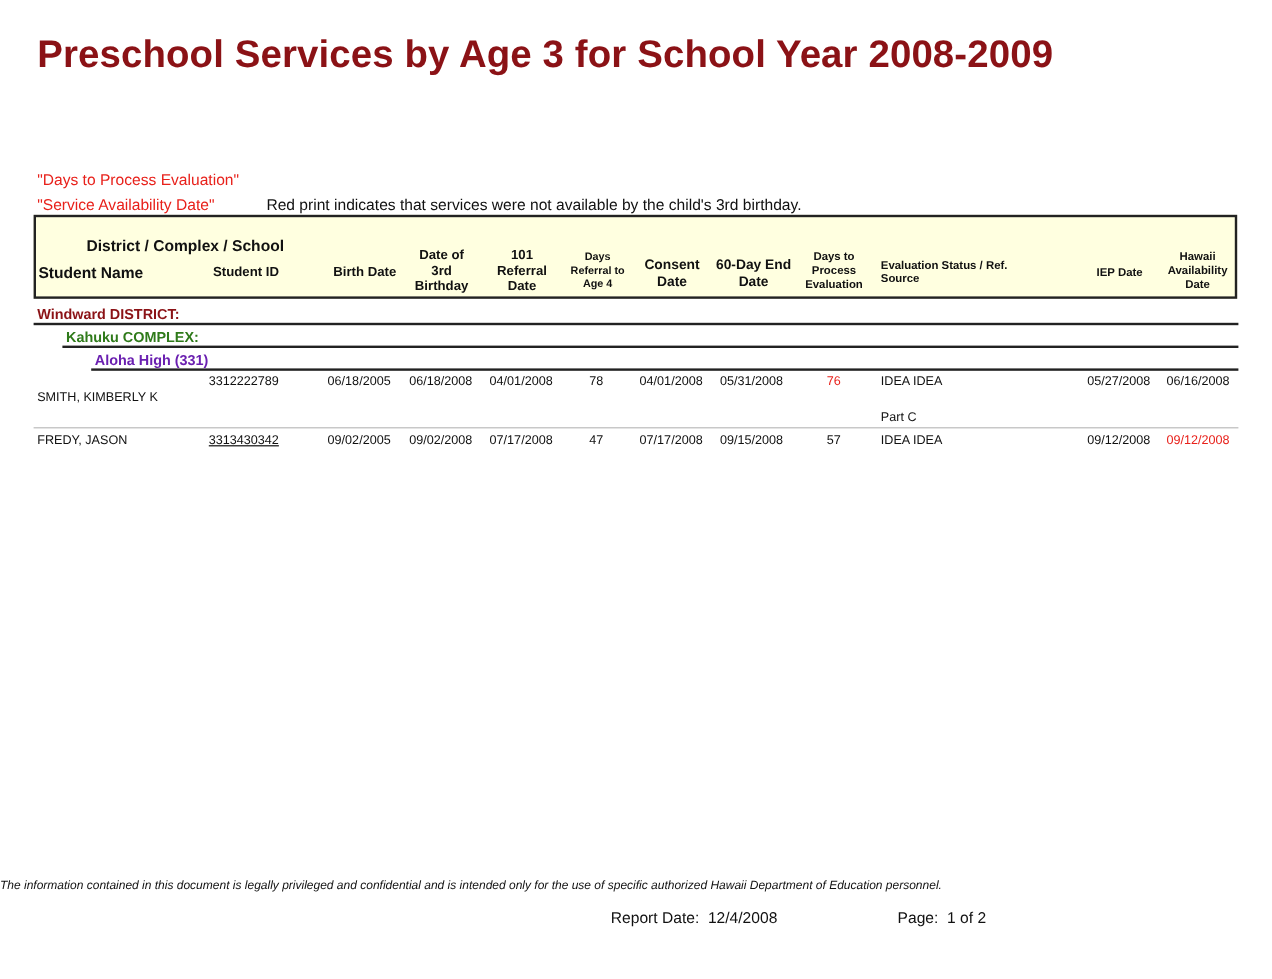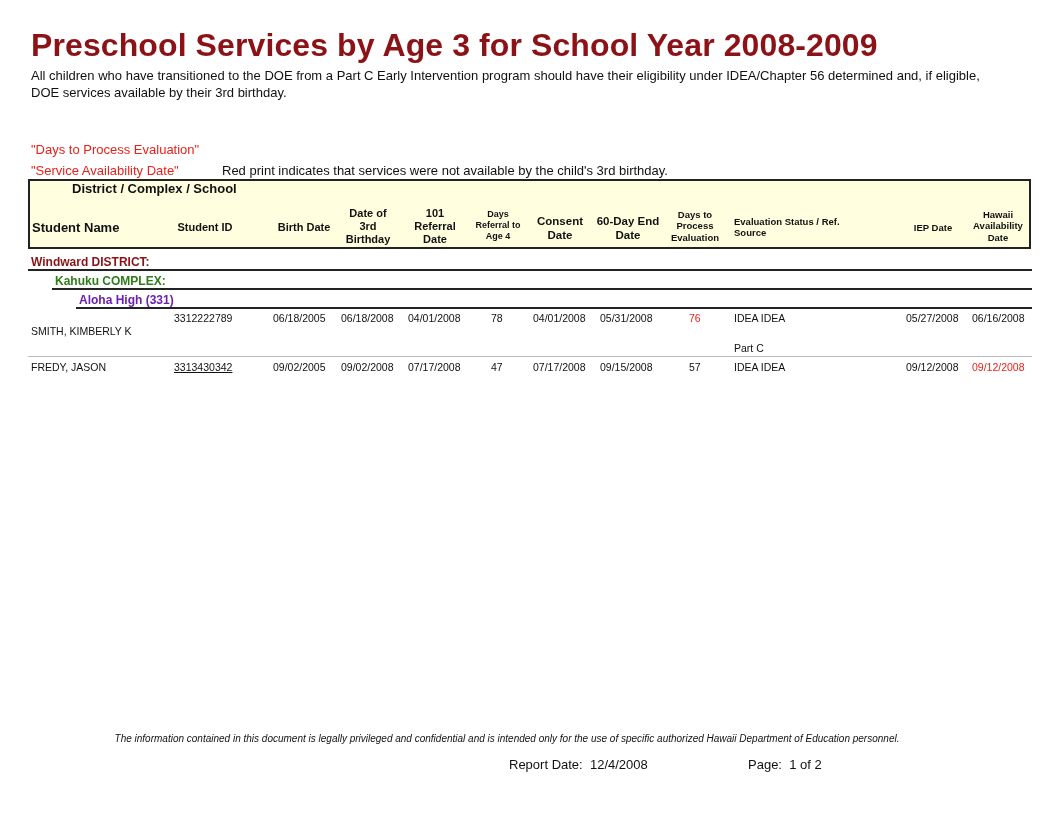--- a/index.html
+++ b/index.html
@@ -9,41 +9,40 @@
            color: #8b1216; letter-spacing: 0.1px; white-space: nowrap; }
   .intro { position: absolute; left: 31px; top: 67px; width: 980px; font-size: 13px; line-height: 17px; color: #111; }
   .intro p { margin: 0; }
   .legend { position: absolute; left: 31px; top: 139px; font-size: 13px; line-height: 21px; }
   .legend-row { display: flex; }
   .legend-key { width: 191px; color: #e8211b; }
   .legend-desc { color: #111; }
 
   .hdr { position: absolute; left: 28px; top: 179px; width: 1003px; height: 70px;
          background: #ffffe0; border: 2px solid #222; box-sizing: border-box; }
-  .hdr-dcs { position: absolute; left: 3px; top: 0; font-size: 13px; font-weight: bold; padding-left: 39px; }
+  .hdr-dcs { position: absolute; left: 3px; top: 16px; font-size: 13px; font-weight: bold; padding-left: 39px; }
   .hcol { position: absolute; font-weight: bold; text-align: center; line-height: 1.2; }
 
   .grp { position: absolute; font-size: 12px; font-weight: bold; }
   .line { position: absolute; height: 2px; background: #222; }
   .thinline { position: absolute; height: 1px; background: #bbb; }
 
   .cell { position: absolute; font-size: 10.5px; white-space: nowrap; }
   .red { color: #e8211b; }
 
-  .footer-note { position: absolute; left: 0; width: 1014px; top: 733px; text-align: center;
+  .footer-note { position: absolute; left: 0; width: 1014px; top: 733px; 
                  font-size: 10px; font-style: italic; color: #111; }
   .footer-meta { position: absolute; top: 757px; font-size: 13px; }
 </style>
 </head>
 <body>
 
 <div class="title">Preschool Services by Age 3 for School Year 2008-2009</div>
 
 <div class="intro">
-  <p>All children who have transitioned to the DOE from a Part C Early Intervention program should have their eligibility under IDEA/Chapter 56 determined and, if eligible, DOE services available by their 3rd birthday.</p>
 </div>
 
 <div class="legend">
   <div class="legend-row">
     <span class="legend-key">"Days to Process Evaluation"</span>
   </div>
   <div class="legend-row">
     <span class="legend-key">"Service Availability Date"</span>
     <span class="legend-desc">Red print indicates that services were not available by the child's 3rd birthday.</span>
   </div>

